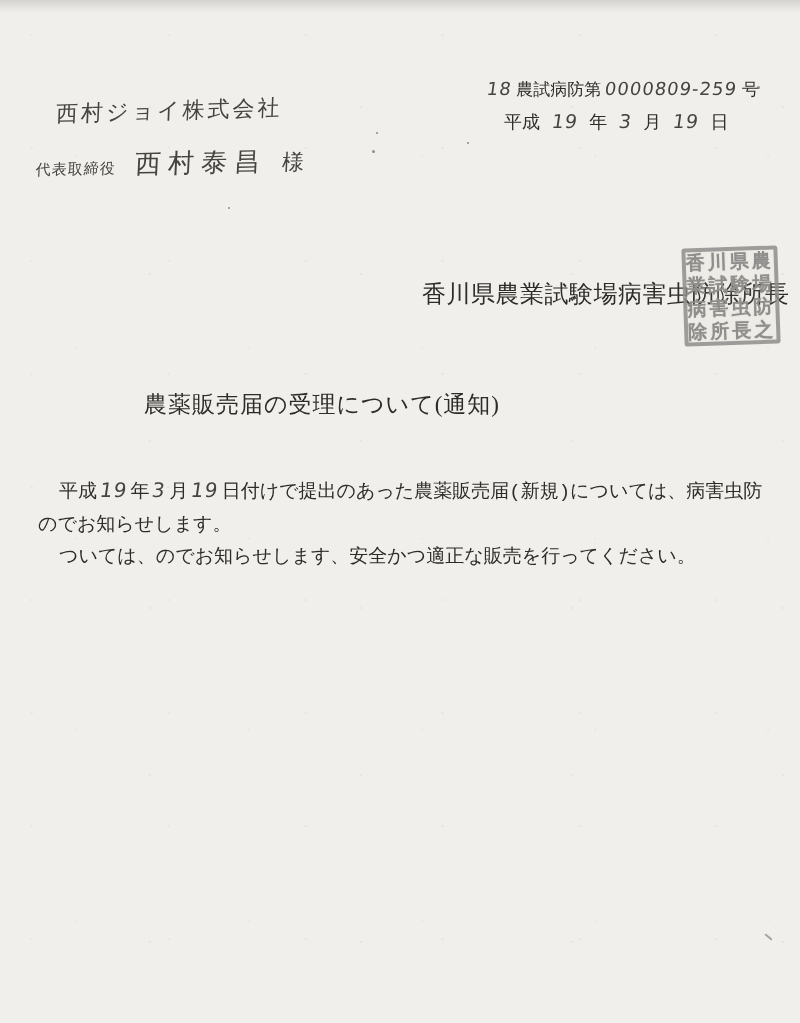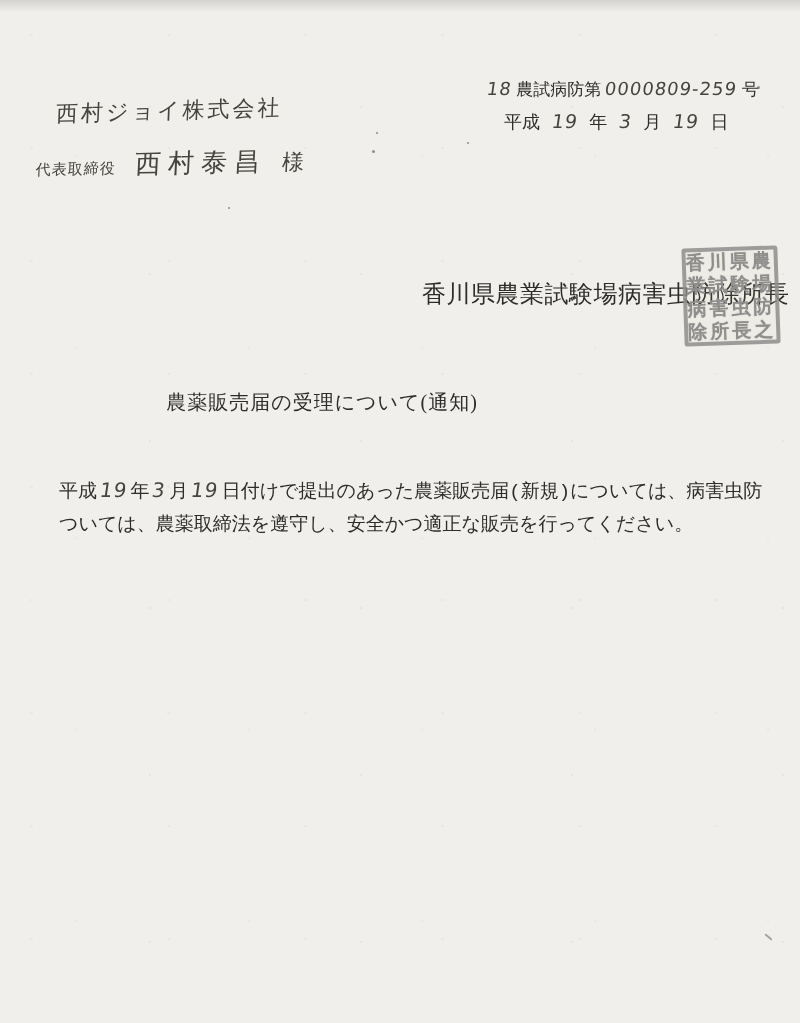--- a/index.html
+++ b/index.html
@@ -62,21 +62,21 @@
     font-weight:bold;
     box-sizing:border-box;
     background:rgba(200,198,194,.08);
   }
   .stamp-row{
     font-size:19px;line-height:23px;letter-spacing:3px;white-space:nowrap;
     font-family:"Liberation Serif","DejaVu Serif",serif;
     text-shadow:0 0 1px rgba(143,142,140,.6);
   }
   
-  .subject{top:389px;left:0;width:644px;text-align:center;font-size:20px;letter-spacing:1px;}
+  .subject{top:389px;left:0;width:644px;text-align:center;font-size:23px;letter-spacing:1px;}
   
   .body-text{top:474px;left:38px;width:724px;font-size:19px;line-height:32px;}
   .body-line{white-space:nowrap;}
   .indent{padding-left:21px;}
   .body-text .hand{font-size:20px;margin:0 3px;}
   
   .speckle{background:rgba(60,60,58,.55);border-radius:50%;pointer-events:none;}
   .sp1{top:150px;left:372px;width:3px;height:3px;}
   .sp2{top:142px;left:467px;width:2px;height:2px;}
   .sp3{top:86px;left:757px;width:3px;height:3px;}
@@ -121,21 +121,22 @@
     <div class="stamp-row">病害虫防</div>
     <div class="stamp-row">除所長之</div>
   </div>
 
   <div class="abs subject">農薬販売届の受理について(通知)</div>
 
   <div class="abs body-text">
     <div class="body-line indent">
       <span class="printed">平成</span><span class="hand">19</span><span class="printed">年</span><span class="hand">3</span><span class="printed">月</span><span class="hand">19</span><span class="printed">日付けで提出のあった農薬販売届(新規)については、病害虫防</span>
     </div>
-    <div class="body-line indent">ついては、農薬取締法を遵守し、安全かつ適正な販売を行ってください。</div>
+    <div class="body-line">のでお知らせします。</div>
+    <div class="body-line indent">ついては、のでお知らせします、安全かつ適正な販売を行ってください。</div>
   </div>
 
   <div class="abs speckle sp1"></div>
   <div class="abs speckle sp2"></div>
   <div class="abs speckle sp3"></div>
   <div class="abs speckle sp4"></div>
   <div class="abs speckle sp5"></div>
   <div class="abs speckle sp6"></div>
 
 </div>

